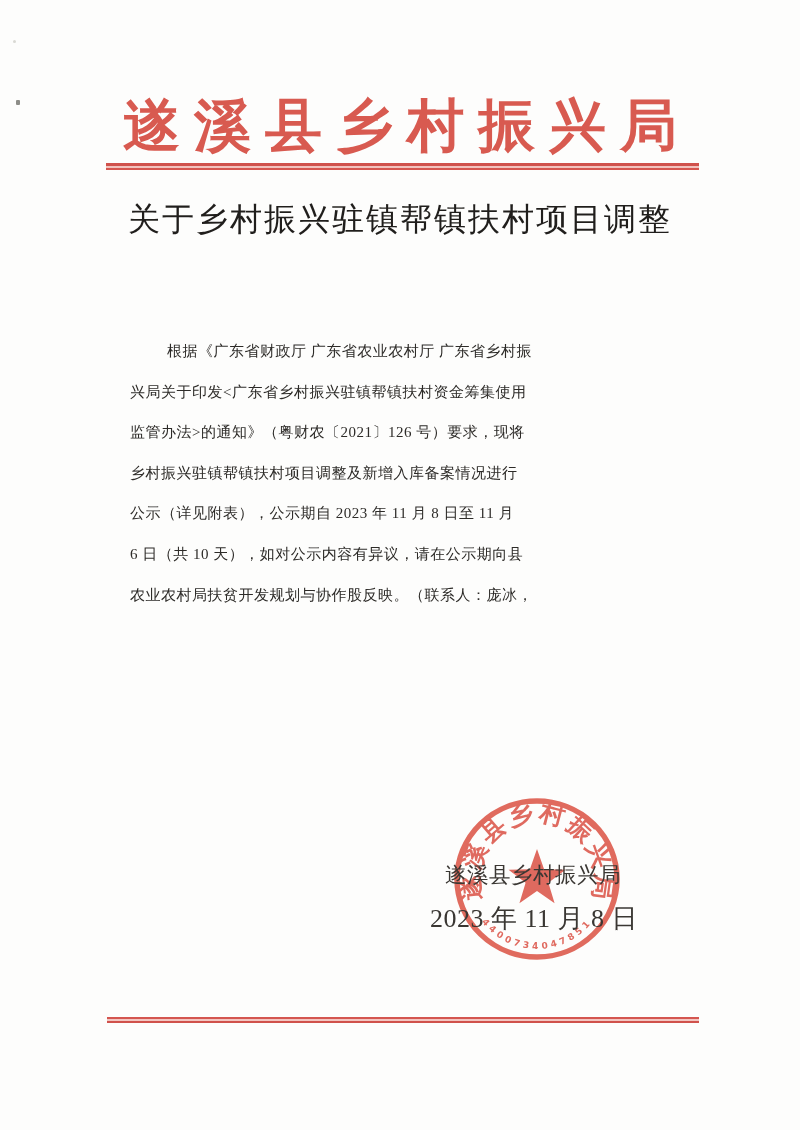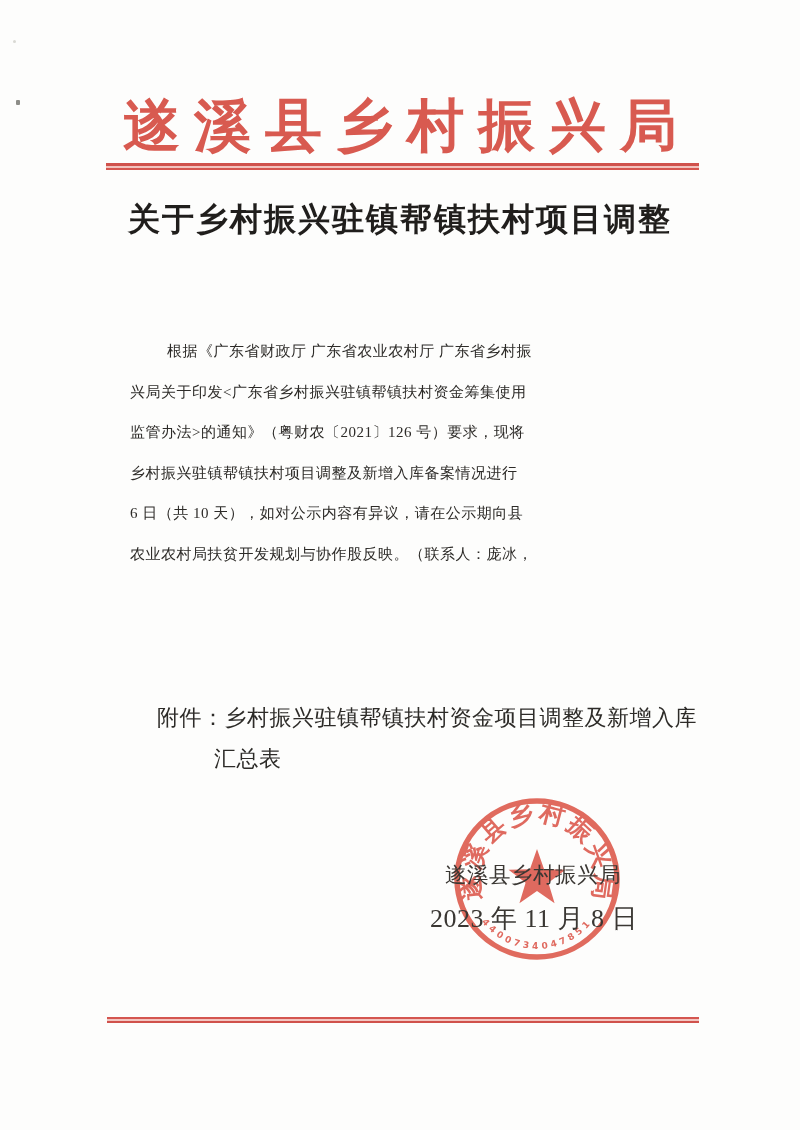--- a/index.html
+++ b/index.html
@@ -53,21 +53,21 @@
       #d0524c 3.6px, #d0524c 5.5px);
   }
   
   .doc-title {
     position: absolute;
     top: 197px;
     left: 0;
     width: 100%;
     text-align: center;
     color: #201e1c;
-    font-weight: bold;
+    font-weight: normal;
     font-size: 32px;
     line-height: 45px;
     letter-spacing: 2px;
     font-family: "DejaVu Serif", "Liberation Serif", serif;
   }
   
   .body-text {
     position: absolute;
     left: 130px;
     top: 331px;
@@ -160,28 +160,25 @@
 
   <div class="doc-title">
     <div>关于乡村振兴驻镇帮镇扶村项目调整</div>
   </div>
 
   <div class="body-text">
     <div class="body-line indent">根据《广东省财政厅 广东省农业农村厅 广东省乡村振</div>
     <div class="body-line">兴局关于印发&lt;广东省乡村振兴驻镇帮镇扶村资金筹集使用</div>
     <div class="body-line">监管办法&gt;的通知》（粤财农〔2021〕126 号）要求，现将</div>
     <div class="body-line">乡村振兴驻镇帮镇扶村项目调整及新增入库备案情况进行</div>
+    <div class="body-line">公示（详见附表），公示期自 2023 年 11 月 8 日至 11 月</div>
     <div class="body-line">6 日（共 10 天），如对公示内容有异议，请在公示期向县</div>
     <div class="body-line">农业农村局扶贫开发规划与协作股反映。（联系人：庞冰，</div>
   </div>
 
-  <div class="attachment">
-    <div class="att-line att-line-1">附件：乡村振兴驻镇帮镇扶村资金项目调整及新增入库</div>
-    <div class="att-line att-line-2">汇总表</div>
-  </div>
 
   <svg class="seal" viewBox="0 0 170 168" xmlns="http://www.w3.org/2000/svg">
     <defs>
       <path id="seal-top-arc" d="M 30.5,102.8 A 58,58 0 1,1 139.5,102.8" fill="none"></path>
       <path id="seal-bottom-arc" d="M 27.7,123.2 A 70,70 0 0,0 142.3,123.2" fill="none"></path>
     </defs>
     <ellipse cx="85" cy="83" rx="80" ry="78" fill="none" stroke="#dd5749" stroke-width="5.5"></ellipse>
     <polygon fill="#dc564a" points="85,53 92.1,73.3 113.5,73.7 96.4,86.7 102.6,107.3 85,95 67.4,107.3 73.6,86.7 56.5,73.7 77.9,73.3"></polygon>
     <text font-size="25" font-weight="bold" fill="#dc564a" letter-spacing="3" font-family="DejaVu Serif, Liberation Serif, serif">
       <textPath href="#seal-top-arc" startOffset="0">遂溪县乡村振兴局</textPath>

